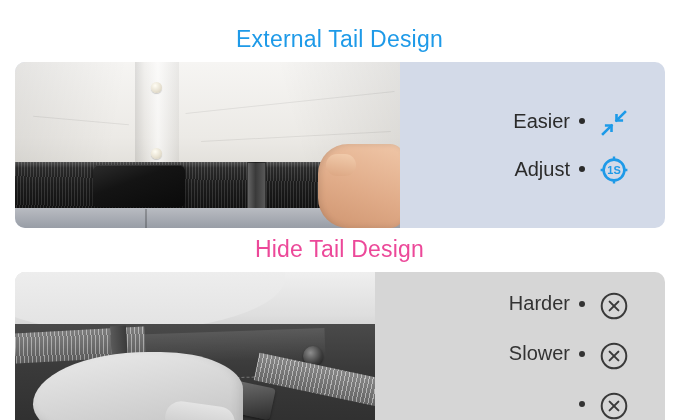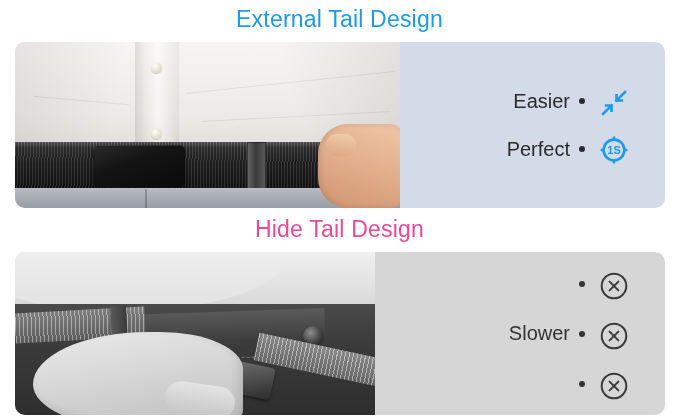--- a/index.html
+++ b/index.html
@@ -12,20 +12,21 @@
     background: #ffffff;
     font-family: "Liberation Sans", sans-serif;
     overflow: hidden;
     position: relative;
   }
 
   .stage {
     position: relative;
     width: 679px;
     height: 336px;
+    margin-top: 20px;
   }
 
   
   .heading {
     position: absolute;
     left: 0;
     width: 679px;
     text-align: center;
     font-size: 23px;
     letter-spacing: 0.2px;
@@ -345,21 +346,21 @@
               <path d="M26 4 L17.5 12.5"></path>
               <path d="M17.5 7.2 L17.5 12.5 L22.8 12.5"></path>
               <path d="M4 26 L12.5 17.5"></path>
               <path d="M12.5 22.8 L12.5 17.5 L7.2 17.5"></path>
             </g>
           </svg>
         </span>
       </div>
 
       <div class="feature-row">
-        <span class="feature-label">Perfect</span>
+        <span class="feature-label">Adjust</span>
         <span class="feature-dot"></span>
         <span class="feature-icon">
           <svg width="32" height="32" viewBox="0 0 32 32">
             <circle cx="16" cy="16" r="10.4" fill="none" stroke="#1e9ae8" stroke-width="2.6"></circle>
             <g stroke="#1e9ae8" stroke-width="2.4" stroke-linecap="butt">
               <path d="M16 2.6 L16 6.2"></path>
               <path d="M16 25.8 L16 29.4"></path>
               <path d="M2.6 16 L6.2 16"></path>
               <path d="M25.8 16 L29.4 16"></path>
             </g>
@@ -387,20 +388,21 @@
       <div class="b-loop"></div>
       <div class="b-strap-right"></div>
       <div class="b-buckle"></div>
       <div class="b-hand"></div>
       <div class="b-finger"></div>
     </div>
 
     <div class="features features-bottom">
 
       <div class="feature-row">
+        <span class="feature-label">Harder</span>
         <span class="feature-dot"></span>
         <span class="feature-icon">
           <svg width="30" height="30" viewBox="0 0 30 30">
             <circle cx="15" cy="15" r="12.3" fill="none" stroke="#3a3a3a" stroke-width="2"></circle>
             <g stroke="#3a3a3a" stroke-width="2" stroke-linecap="round">
               <path d="M10.6 10.6 L19.4 19.4"></path>
               <path d="M19.4 10.6 L10.6 19.4"></path>
             </g>
           </svg>
         </span>

